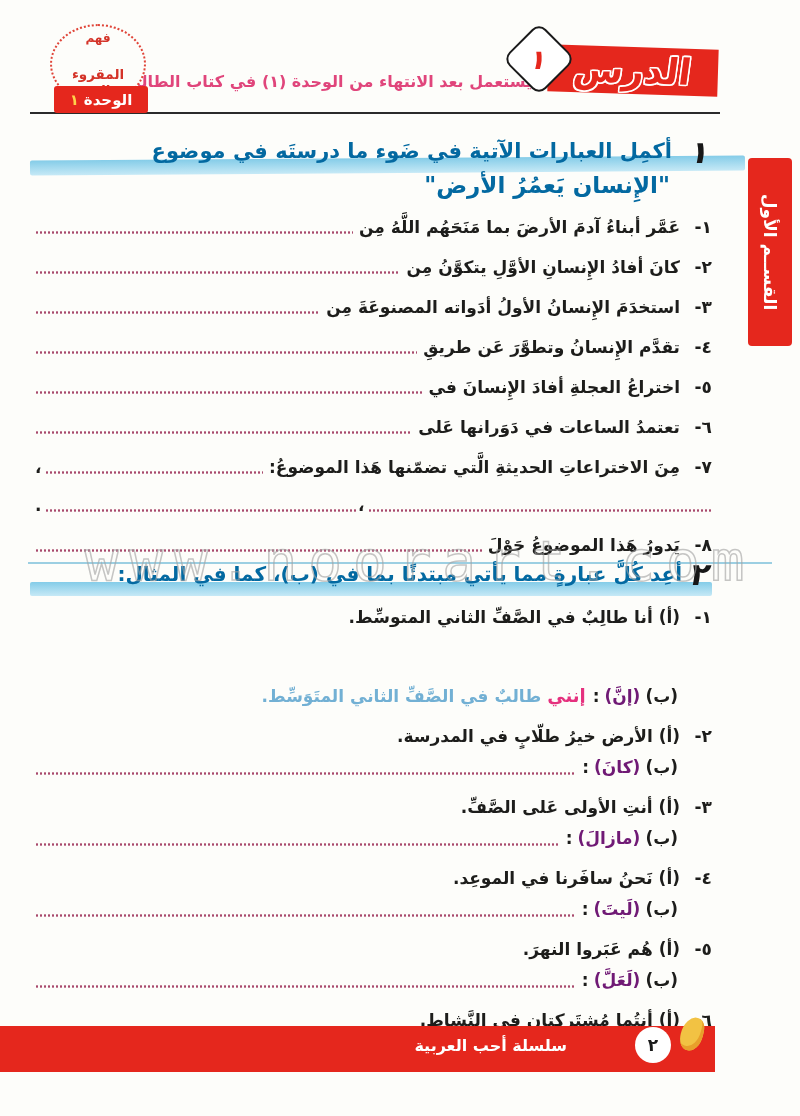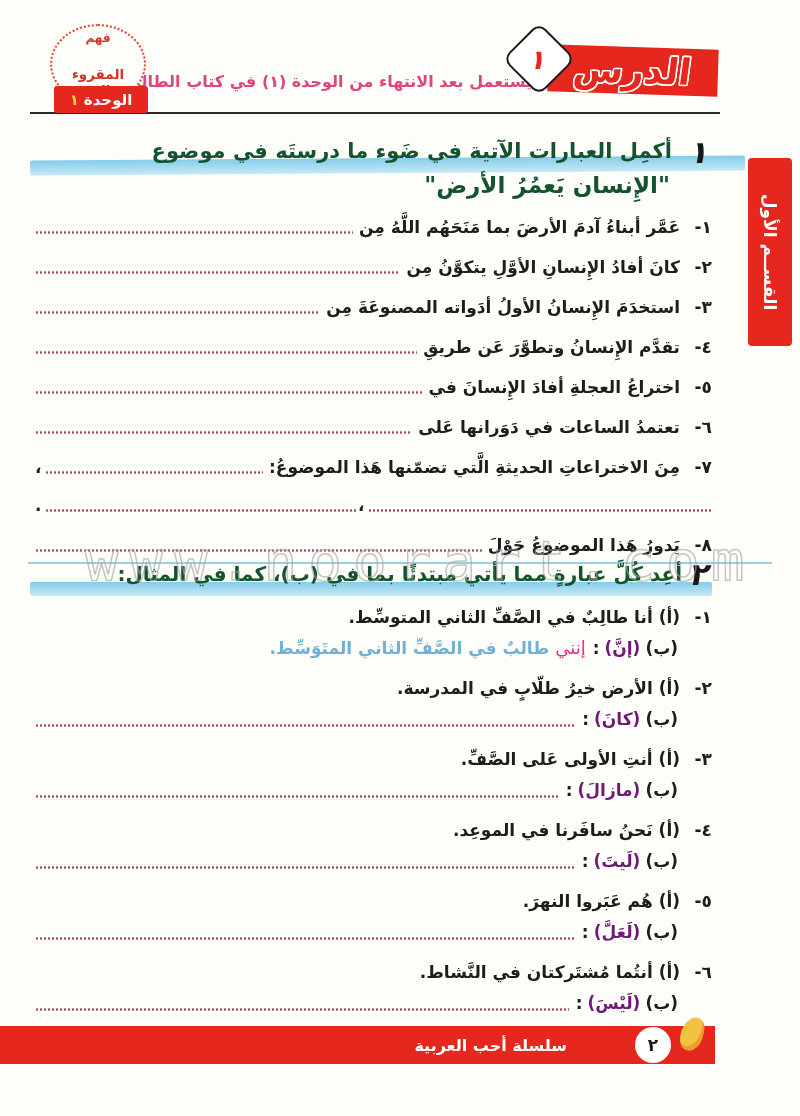--- a/index.html
+++ b/index.html
@@ -75,21 +75,21 @@
   
   .content { position:absolute; top:136px; right:88px; left:35px; }
   .ex-head { position:relative; }
   .ex-num {
     position:absolute; left:auto; right:2px; top:-2px; z-index:2;
     font-size:31px; font-weight:bold; color:#171717; transform:skewX(-12deg);
   }
   .bar { position:absolute; z-index:0; background:linear-gradient(#84cce8,#c6e9f6); border-radius:2px; }
   .bar1 { top:22px; height:15px; right:-33px; left:-5px; transform:rotate(-.4deg); }
   .bar2 { top:24px; height:14px; right:0; left:-5px; }
-  .t1, .t2, .t3 { position:relative; z-index:1; color:#14532d; font-weight:bold; text-align:right; }
+  .t1, .t2, .t3 { position:relative; z-index:1; color:#0369a1; font-weight:bold; text-align:right; }
   .t1 { font-size:21px; padding-right:40px; line-height:30px; }
   .t2 { font-size:23px; padding-right:42px; line-height:34px; margin-top:2px; }
   .t3 { font-size:20px; padding-right:30px; line-height:32px; }
 
   .ex1-list { margin-top:12px; }
   .ex1-item { display:flex; align-items:flex-end; margin-bottom:14px; line-height:26px; color:#1d1d1b; }
   .inum { flex:0 0 32px; font-size:17px; font-weight:bold; }
   .itxt { flex:0 0 auto; font-size:17px; font-weight:bold; margin-left:6px; }
   .dots {
     flex:1 1 auto; min-width:18px; height:5px; margin-bottom:5px;
@@ -102,26 +102,26 @@
   
   .ex2 { position:absolute; top:558px; right:88px; left:35px; }
   .ex2-items { margin-top:14px; }
   .q { margin-bottom:13px; }
   .qa { display:flex; align-items:baseline; line-height:27px; color:#1d1d1b; }
   .qa .atxt { font-size:17px; font-weight:bold; }
   .qb { display:flex; align-items:flex-end; line-height:28px; padding-right:34px; margin-top:3px; }
   .qb .blabel { flex:0 0 auto; font-size:17px; font-weight:bold; color:#1d1d1b; margin-left:5px; }
   .qb .particle { flex:0 0 auto; font-size:17px; font-weight:bold; color:#701a75; margin-left:5px; }
   .qb .colon { flex:0 0 auto; font-size:17px; font-weight:bold; color:#1d1d1b; margin-left:7px; }
-  .qb .ans-bold { flex:0 0 auto; font-size:18px; font-weight:normal; color:#e5317e; margin-left:6px; }
+  .qb .ans-bold { flex:0 0 auto; font-size:18px; font-weight:bold; color:#e5317e; margin-left:6px;margin-top:48px; }
   .qb .ans-rest { flex:0 0 auto; font-size:17px; font-weight:bold; color:#72b0d4; }
 
   
   .footer-bar {
-    position:absolute; top:1026px; left:0; width:715px; height:38px;
+    position:absolute; top:1026px; left:0; width:715px; height:46px;
     background:#e5271d; z-index:2;
   }
   .footer-title {
     position:absolute; right:148px; top:0; height:38px; display:flex; align-items:center;
     color:#fff; font-size:16px; font-weight:bold;
   }
   .page-circle {
     position:absolute; right:44px; top:1px; width:36px; height:36px;
     background:#fff; border-radius:50%;
     display:flex; align-items:center; justify-content:center;

